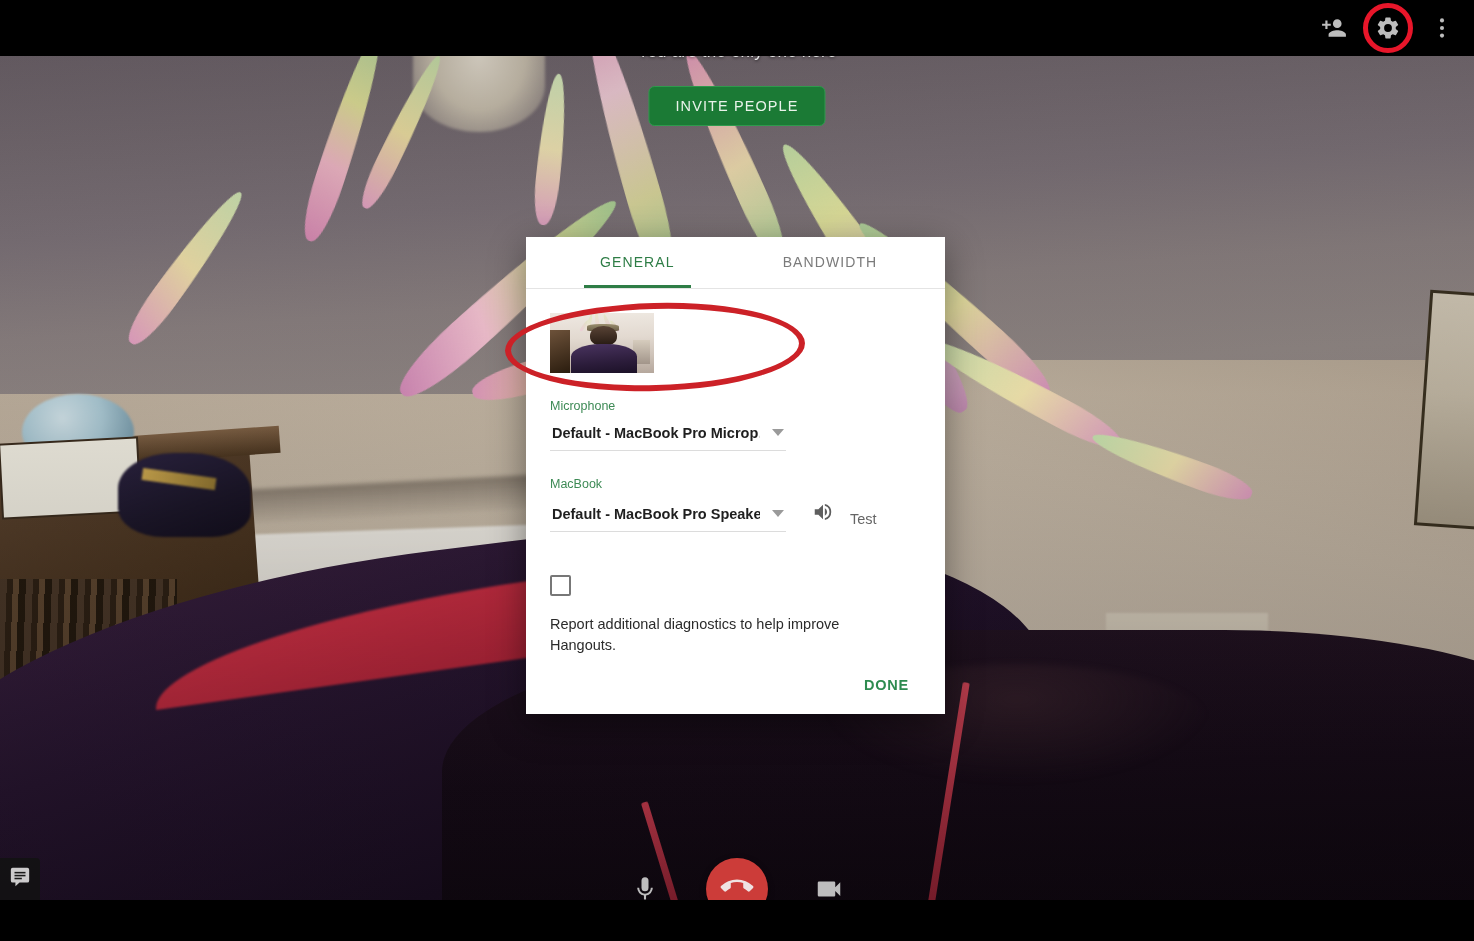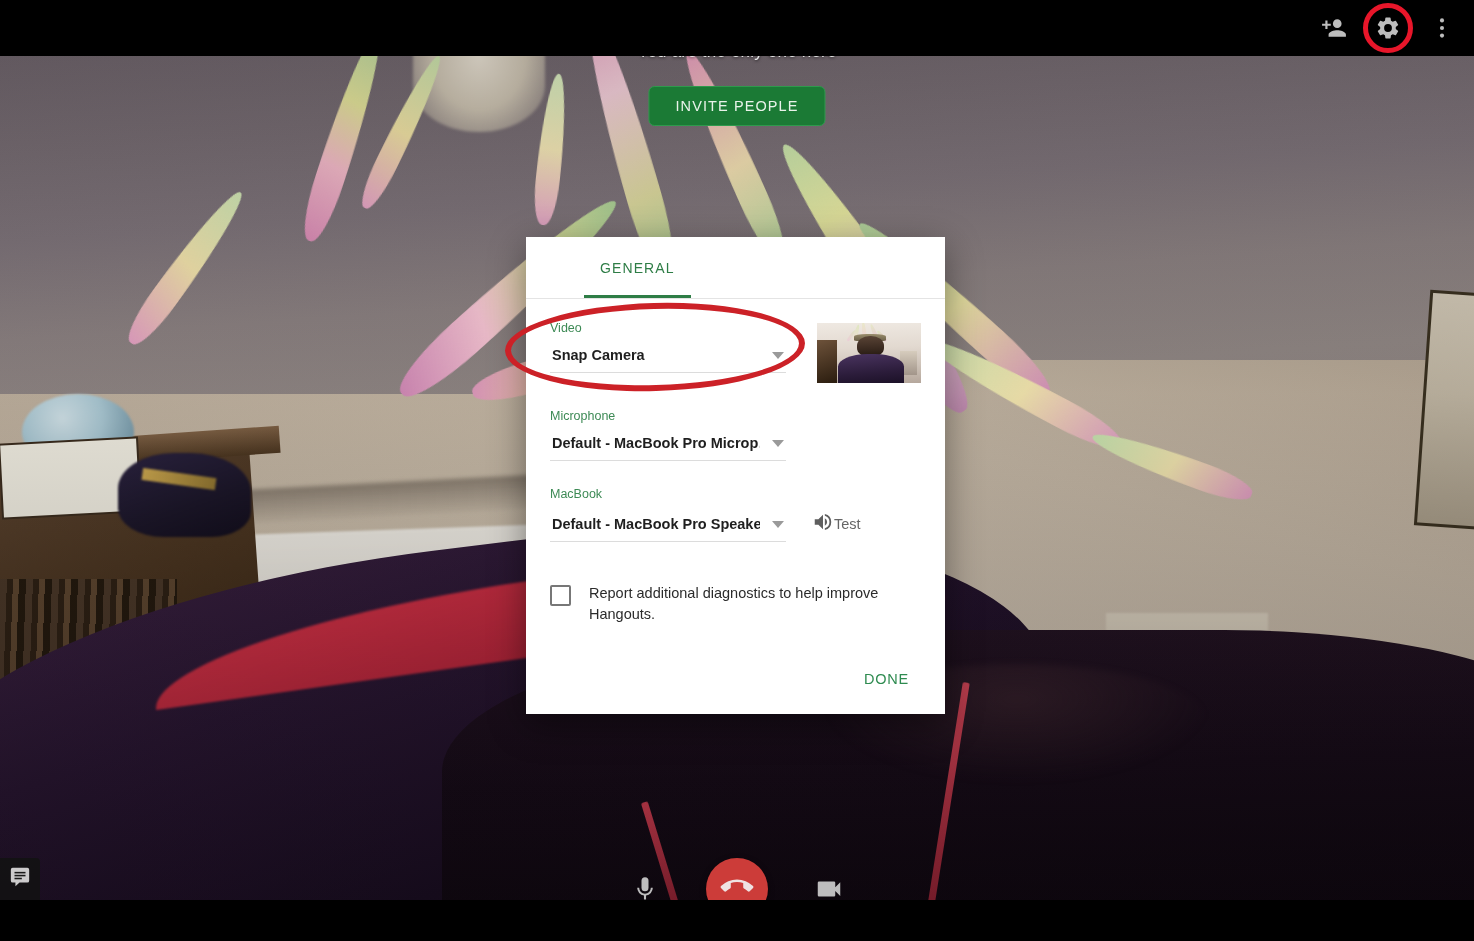--- a/index.html
+++ b/index.html
@@ -570,37 +570,38 @@
     width: 64%; height: 52%;
     border-radius: 44% 44% 0 0 / 40% 40% 0 0;
     background: linear-gradient(175deg, #4a3460 0%, #2b1c3a 60%, #190f24 100%);
   }
 
   .mic-block { margin-top: 26px; }
   .spk-block { margin-top: 26px; }
   .spk-row { display: flex; align-items: center; }
   #speaker-test {
     display: flex;
-    align-items: center;
-    gap: 0;
+    align-items: flex-end;
+    gap: 16px;
     margin-left: 26px;
     margin-bottom: 8px;
     cursor: pointer;
     color: #5e5e5e;
   }
   #speaker-test .test-label {
     font-size: 14.5px;
     color: #656565;
   }
 
   .diag-row {
     display: flex;
     align-items: flex-start;
     gap: 18px;
     margin-top: 38px;
+    flex-direction: column;
   }
   #diagnostics-checkbox {
     width: 21px; height: 21px;
     border: 2px solid #777;
     border-radius: 2px;
     flex: none;
     margin-top: 2px;
     cursor: pointer;
     background: #fff;
   }
@@ -615,21 +616,21 @@
     height: 70px;
     display: flex;
     align-items: center;
     justify-content: flex-end;
     padding-right: 30px;
   }
   #done-button {
     background: none; border: none;
     color: #2e8b50;
     font-size: 14.5px;
-    font-weight: normal;
+    font-weight: bold;
     letter-spacing: .8px;
     cursor: pointer;
     font-family: inherit;
     padding: 8px 6px;
   }
 
   
   #video-highlight-ellipse {
     position: absolute;
     left: 505px; top: 303px;
@@ -722,32 +723,26 @@
     </div>
   </div>
 
   <div id="call-status">You are the only one here</div>
   <button id="invite-people-button">INVITE PEOPLE</button>
 
   <div id="settings-dialog">
 
     <div class="dialog-tabs">
       <button class="dialog-tab active">GENERAL</button>
+      <button class="dialog-tab">BANDWIDTH</button>
     </div>
 
     <div class="dialog-body">
 
       <div class="field-row">
-        <div class="field-block">
-          <div class="field-label">Video</div>
-          <div class="select-line">
-            <span class="select-value">Snap Camera</span>
-            <span class="caret"></span>
-          </div>
-        </div>
 
         <div id="camera-preview">
           <div class="prev-wall"></div>
           <div class="prev-shelf"></div>
           <div class="prev-lamp"></div>
           <div class="prev-antler pa5"></div>
           <div class="prev-antler pa1"></div>
           <div class="prev-antler pa2"></div>
           <div class="prev-antler pa3"></div>
           <div class="prev-antler pa4"></div>

